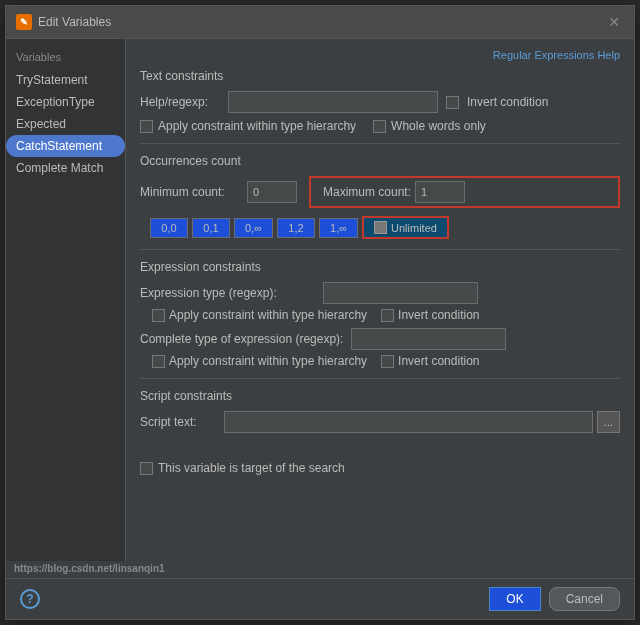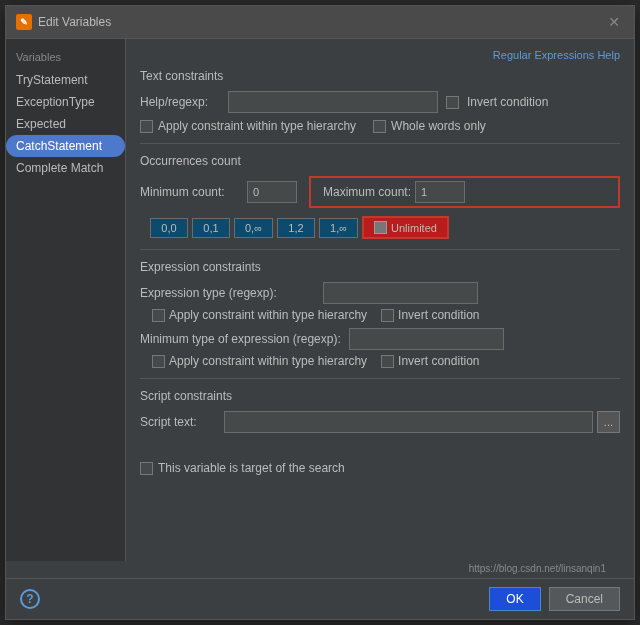--- a/index.html
+++ b/index.html
@@ -164,31 +164,31 @@
       width: 50px;
     }
     .preset-row {
       display: flex;
       align-items: center;
       gap: 4px;
       margin-left: 10px;
       margin-bottom: 8px;
     }
     .preset-btn {
-      background: #0c4a6e;
+      background: #1d4ed8;
       border: 1px solid #6b6b6b;
       color: #bbbbbb;
       padding: 3px 10px;
       font-size: 11px;
       cursor: pointer;
       min-width: 38px;
       text-align: center;
     }
     .unlimited-btn {
-      background: #b91c1c;
+      background: #0c4a6e;
       border: 2px solid #c0392b;
       color: #bbbbbb;
       padding: 3px 10px;
       font-size: 11px;
       cursor: pointer;
       display: flex;
       align-items: center;
       gap: 4px;
     }
     .unlimited-checkbox {
@@ -281,26 +281,28 @@
     }
     .btn-ok {
       background: #1d4ed8;
       color: white;
       border-color: #4a88c5;
     }
     .btn-cancel {
       background: #55585a;
       color: #bbb;
       border-color: #777;
+      border-radius: 8px;
     }
     .watermark {
       font-size: 10px;
       color: #888;
-      text-align: right;
-      padding: 2px 28px 4px;
+      text-align: left;
+      padding: 2px 8px 4px;
+      font-weight: bold;
     }
     .min-count-label {
       color: #bbbbbb;
       font-size: 12px;
     }
     .max-section {
       border: 2px solid #c0392b;
       padding: 3px 12px;
       display: flex;
       align-items: center;
@@ -387,21 +389,21 @@
       </div>
 
       <div class="constraint-row">
         <input type="checkbox" id="apply2" style="">
         <label for="apply2">Apply constraint within type hierarchy</label>
         <input type="checkbox" id="invert2" style="margin-left: 10px;">
         <label for="invert2">Invert condition</label>
       </div>
 
       <div class="expr-type-row" style="margin-top:6px">
-        <span style="min-width:185px; font-size:12px; color:#bbb;">Minimum type of expression (regexp):</span>
+        <span style="min-width:185px; font-size:12px; color:#bbb;">Complete type of expression (regexp):</span>
         <input type="text" class="expr-input" value="" style="">
       </div>
 
       <div class="constraint-row">
         <input type="checkbox" id="apply3" style="">
         <label for="apply3">Apply constraint within type hierarchy</label>
         <input type="checkbox" id="invert3" style="margin-left: 10px;">
         <label for="invert3">Invert condition</label>
       </div>
 

